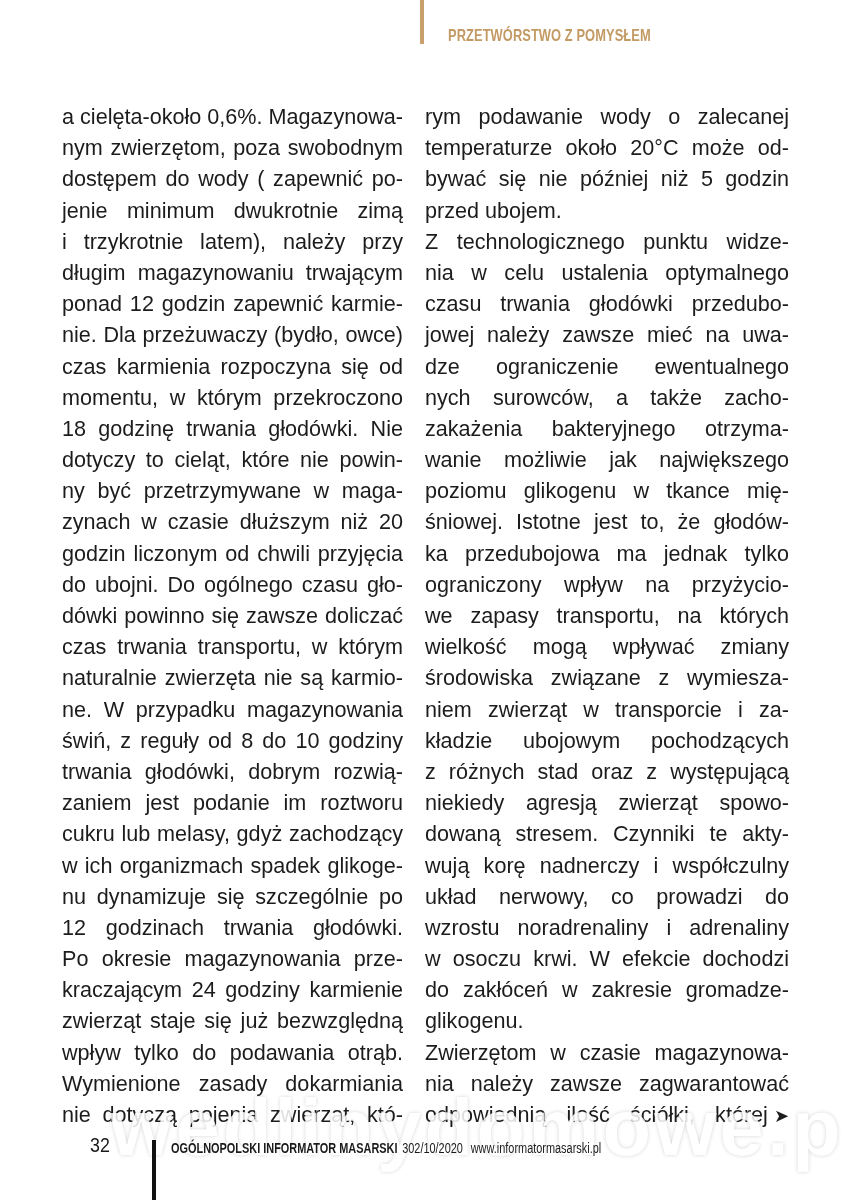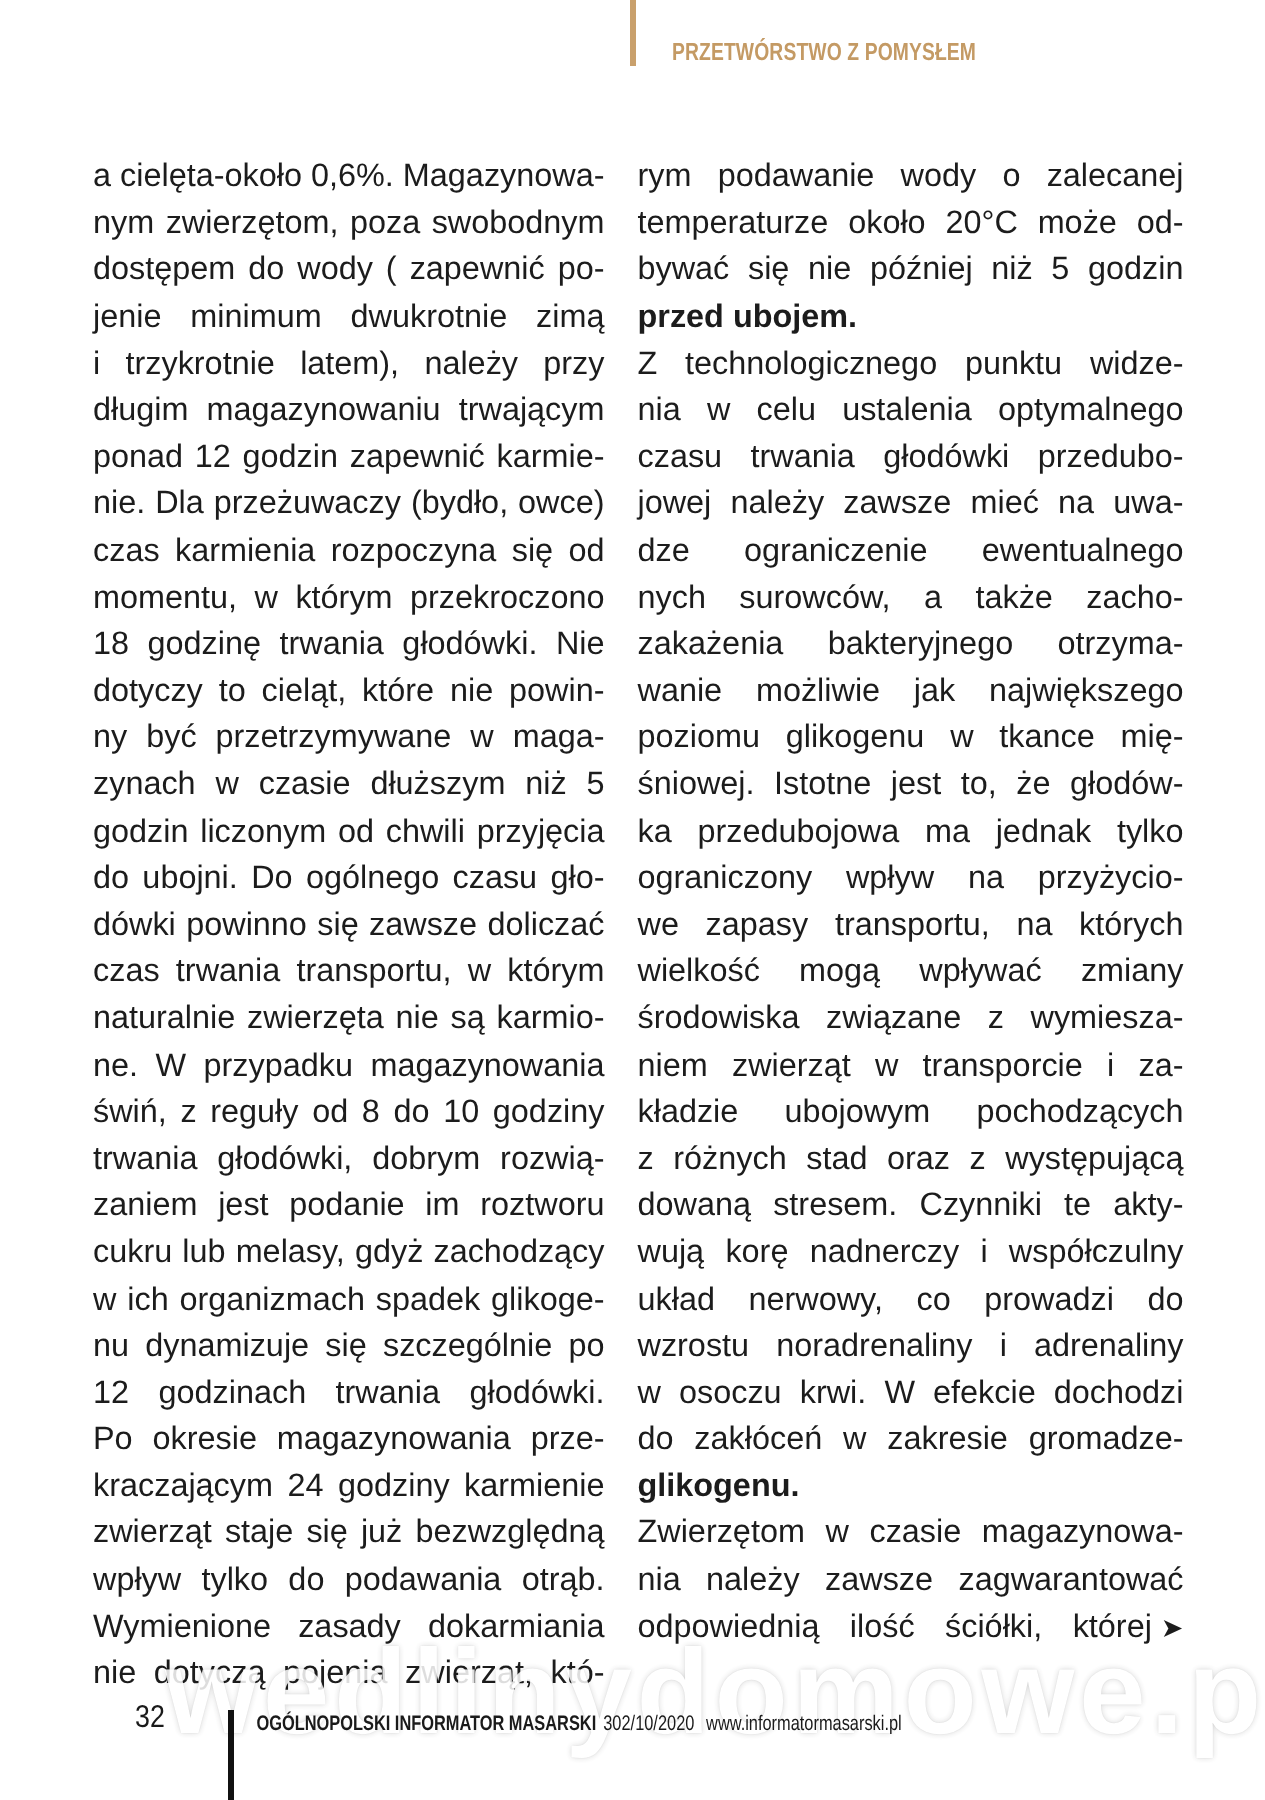--- a/index.html
+++ b/index.html
@@ -21,21 +21,21 @@
     .column {
       position: absolute; top: 63px;
       font-size: 21.6px; line-height: 31.2px; color: #1c1c1c; margin-top: 38px;
     }
     .col-left { left: 62px; width: 341px; }
     .col-right { left: 425px; width: 364px; }
     .line {
       display: block; white-space: nowrap; text-align: justify; text-align-last: justify;
       height: 31.2px; overflow: visible;
     }
-    .line.last { text-align-last: left; font-weight: bold; }
+    .line.last { text-align-last: left; }
     .arrow {
       display: inline-block; margin-left: 6px; font-size: 18px;
     }
     .watermark {
       position: absolute; left: 110px; top: 1082px;
       font-family: "Liberation Sans", sans-serif; font-weight: bold;
       font-size: 80px; letter-spacing: 3px; color: #ffffff;
       text-shadow: 0 0 4px rgba(0,0,0,0.18), 0 0 1px rgba(0,0,0,0.12);
       opacity: 0.85; white-space: nowrap; pointer-events: none;
     }
@@ -70,21 +70,21 @@
     <span class="line"><span>jenie minimum dwukrotnie zimą</span></span>
     <span class="line"><span>i trzykrotnie latem), należy przy</span></span>
     <span class="line"><span>długim magazynowaniu trwającym</span></span>
     <span class="line"><span>ponad 12 godzin zapewnić karmie-</span></span>
     <span class="line"><span>nie. Dla przeżuwaczy (bydło, owce)</span></span>
     <span class="line"><span>czas karmienia rozpoczyna się od</span></span>
     <span class="line"><span>momentu, w którym przekroczono</span></span>
     <span class="line"><span>18 godzinę trwania głodówki. Nie</span></span>
     <span class="line"><span>dotyczy to cieląt, które nie powin-</span></span>
     <span class="line"><span>ny być przetrzymywane w maga-</span></span>
-    <span class="line"><span>zynach w czasie dłuższym niż 5</span></span>
+    <span class="line"><span>zynach w czasie dłuższym niż 20</span></span>
     <span class="line"><span>godzin liczonym od chwili przyjęcia</span></span>
     <span class="line"><span>do ubojni. Do ogólnego czasu gło-</span></span>
     <span class="line"><span>dówki powinno się zawsze doliczać</span></span>
     <span class="line"><span>czas trwania transportu, w którym</span></span>
     <span class="line"><span>naturalnie zwierzęta nie są karmio-</span></span>
     <span class="line"><span>ne. W przypadku magazynowania</span></span>
     <span class="line"><span>świń, z reguły od 8 do 10 godziny</span></span>
     <span class="line"><span>trwania głodówki, dobrym rozwią-</span></span>
     <span class="line"><span>zaniem jest podanie im roztworu</span></span>
     <span class="line"><span>cukru lub melasy, gdyż zachodzący</span></span>
@@ -114,20 +114,21 @@
     <span class="line"><span>poziomu glikogenu w tkance mię-</span></span>
     <span class="line"><span>śniowej. Istotne jest to, że głodów-</span></span>
     <span class="line"><span>ka przedubojowa ma jednak tylko</span></span>
     <span class="line"><span>ograniczony wpływ na przyżycio-</span></span>
     <span class="line"><span>we zapasy transportu, na których</span></span>
     <span class="line"><span>wielkość mogą wpływać zmiany</span></span>
     <span class="line"><span>środowiska związane z wymiesza-</span></span>
     <span class="line"><span>niem zwierząt w transporcie i za-</span></span>
     <span class="line"><span>kładzie ubojowym pochodzących</span></span>
     <span class="line"><span>z różnych stad oraz z występującą</span></span>
+    <span class="line"><span>niekiedy agresją zwierząt spowo-</span></span>
     <span class="line"><span>dowaną stresem. Czynniki te akty-</span></span>
     <span class="line"><span>wują korę nadnerczy i współczulny</span></span>
     <span class="line"><span>układ nerwowy, co prowadzi do</span></span>
     <span class="line"><span>wzrostu noradrenaliny i adrenaliny</span></span>
     <span class="line"><span>w osoczu krwi. W efekcie dochodzi</span></span>
     <span class="line"><span>do zakłóceń w zakresie gromadze-</span></span>
     <span class="line last"><span>glikogenu.</span></span>
     <span class="line"><span>Zwierzętom w czasie magazynowa-</span></span>
     <span class="line"><span>nia należy zawsze zagwarantować</span></span>
     <span class="line"><span>odpowiednią ilość ściółki, której</span><span class="arrow">➤</span></span>

